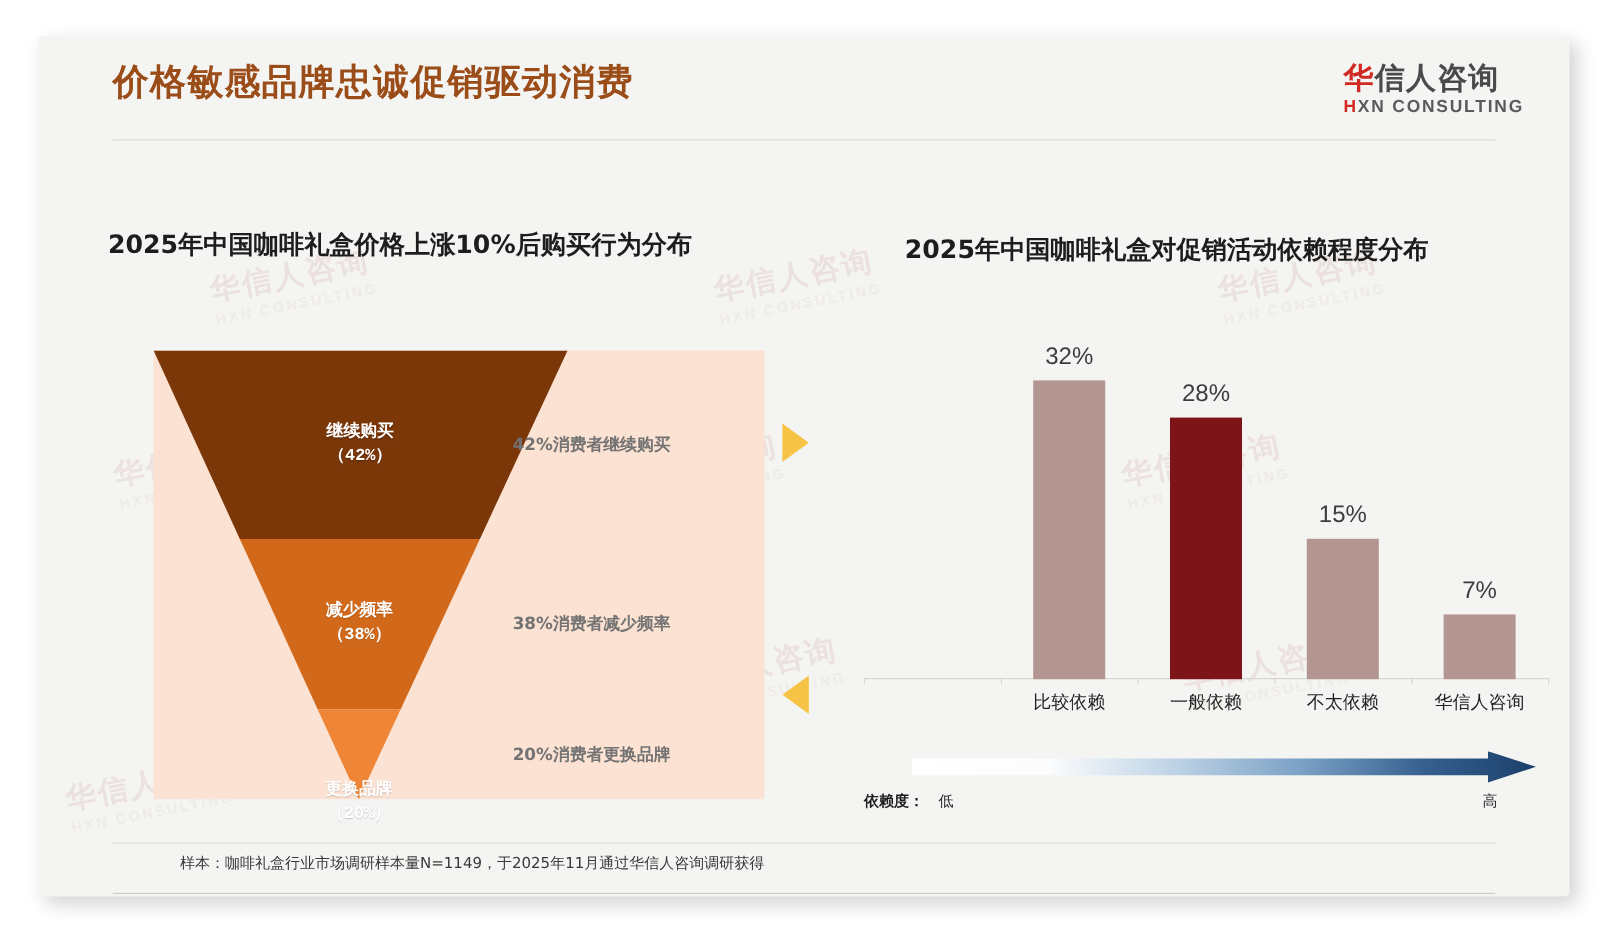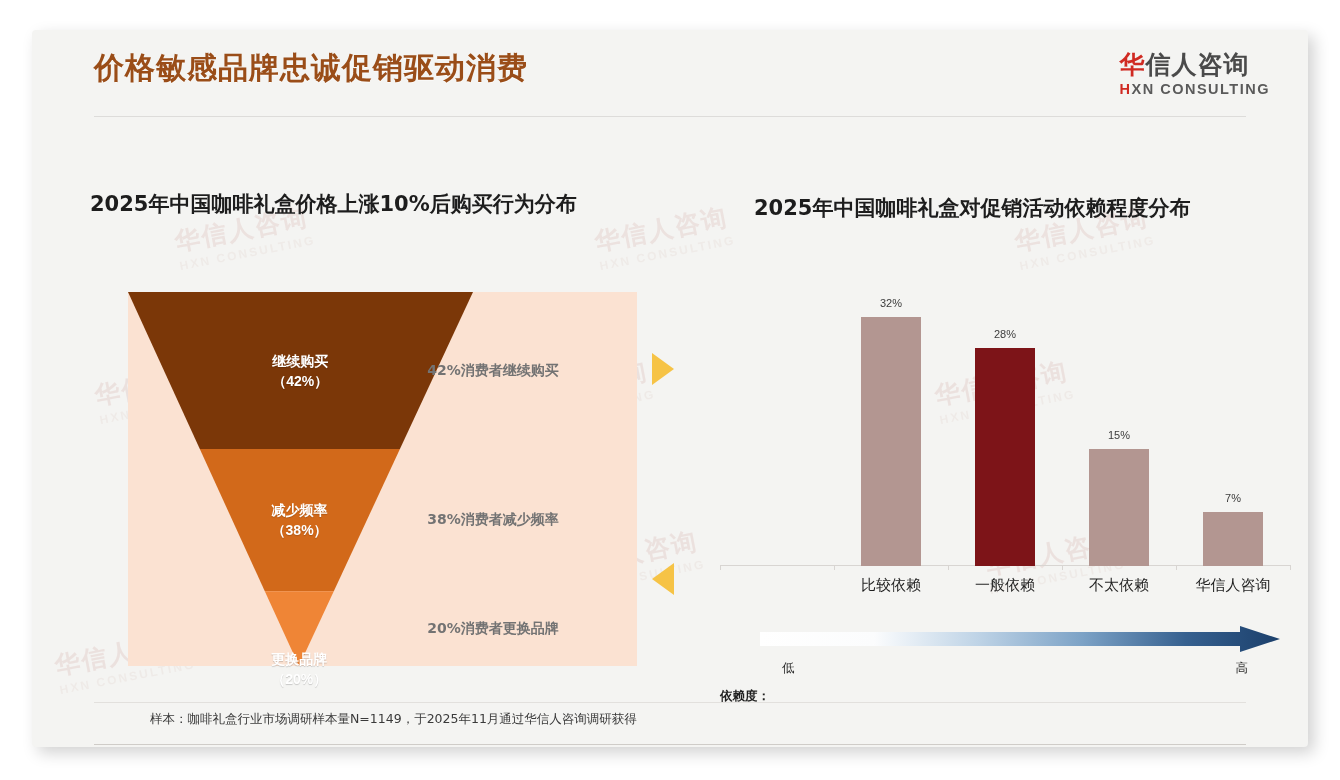--- a/index.html
+++ b/index.html
@@ -160,21 +160,21 @@
     position: absolute;
     left: 0; top: 0;
   }
   .seg-label {
     position: absolute;
     text-align: center;
     color: #ffffff;
     font-size: 14px;
     font-weight: bold;
     line-height: 1.45;
-    font-family: Liberation Sans, sans-serif;
+    font-family: Liberation Mono, monospace;
     text-shadow: 0 1px 1px rgba(0,0,0,0.18);
     transform: translate(-50%, -50%);
     white-space: nowrap;
   }
 
   
   .mid-arrow {
     position: absolute;
     width: 0; height: 0;
     z-index: 18;
@@ -234,21 +234,21 @@
     left: 50%;
     transform: translateX(-50%);
     width: 60px;
     background: #b39691;
   }
   .bc-bar.hl { background: #7d1418; }
   .bc-val {
     position: absolute;
     left: 50%;
     transform: translateX(-50%);
-    font-size: 11px;
+    font-size: 20px;
     color: #3c3c3c;
     font-family: "Liberation Sans", sans-serif;
     white-space: nowrap;
   }
   .bc-cat {
     position: absolute;
     top: 290px;
     left: 50%;
     transform: translateX(-50%);
     font-size: 15px;
@@ -267,21 +267,20 @@
     z-index: 12;
   }
   .legend-label {
     position: absolute;
     left: 0;
     top: 34px;
     font-size: 12.5px;
     font-weight: bold;
     color: #1f1f1f;
     font-family: "DejaVu Sans", sans-serif;
-    margin-top: 28px;
   }
   .legend-low {
     position: absolute;
     left: 62px;
     top: 34px;
     font-size: 12.5px;
     color: #2c2c2c;
     font-family: "DejaVu Sans", sans-serif;
   }
   .legend-high {

